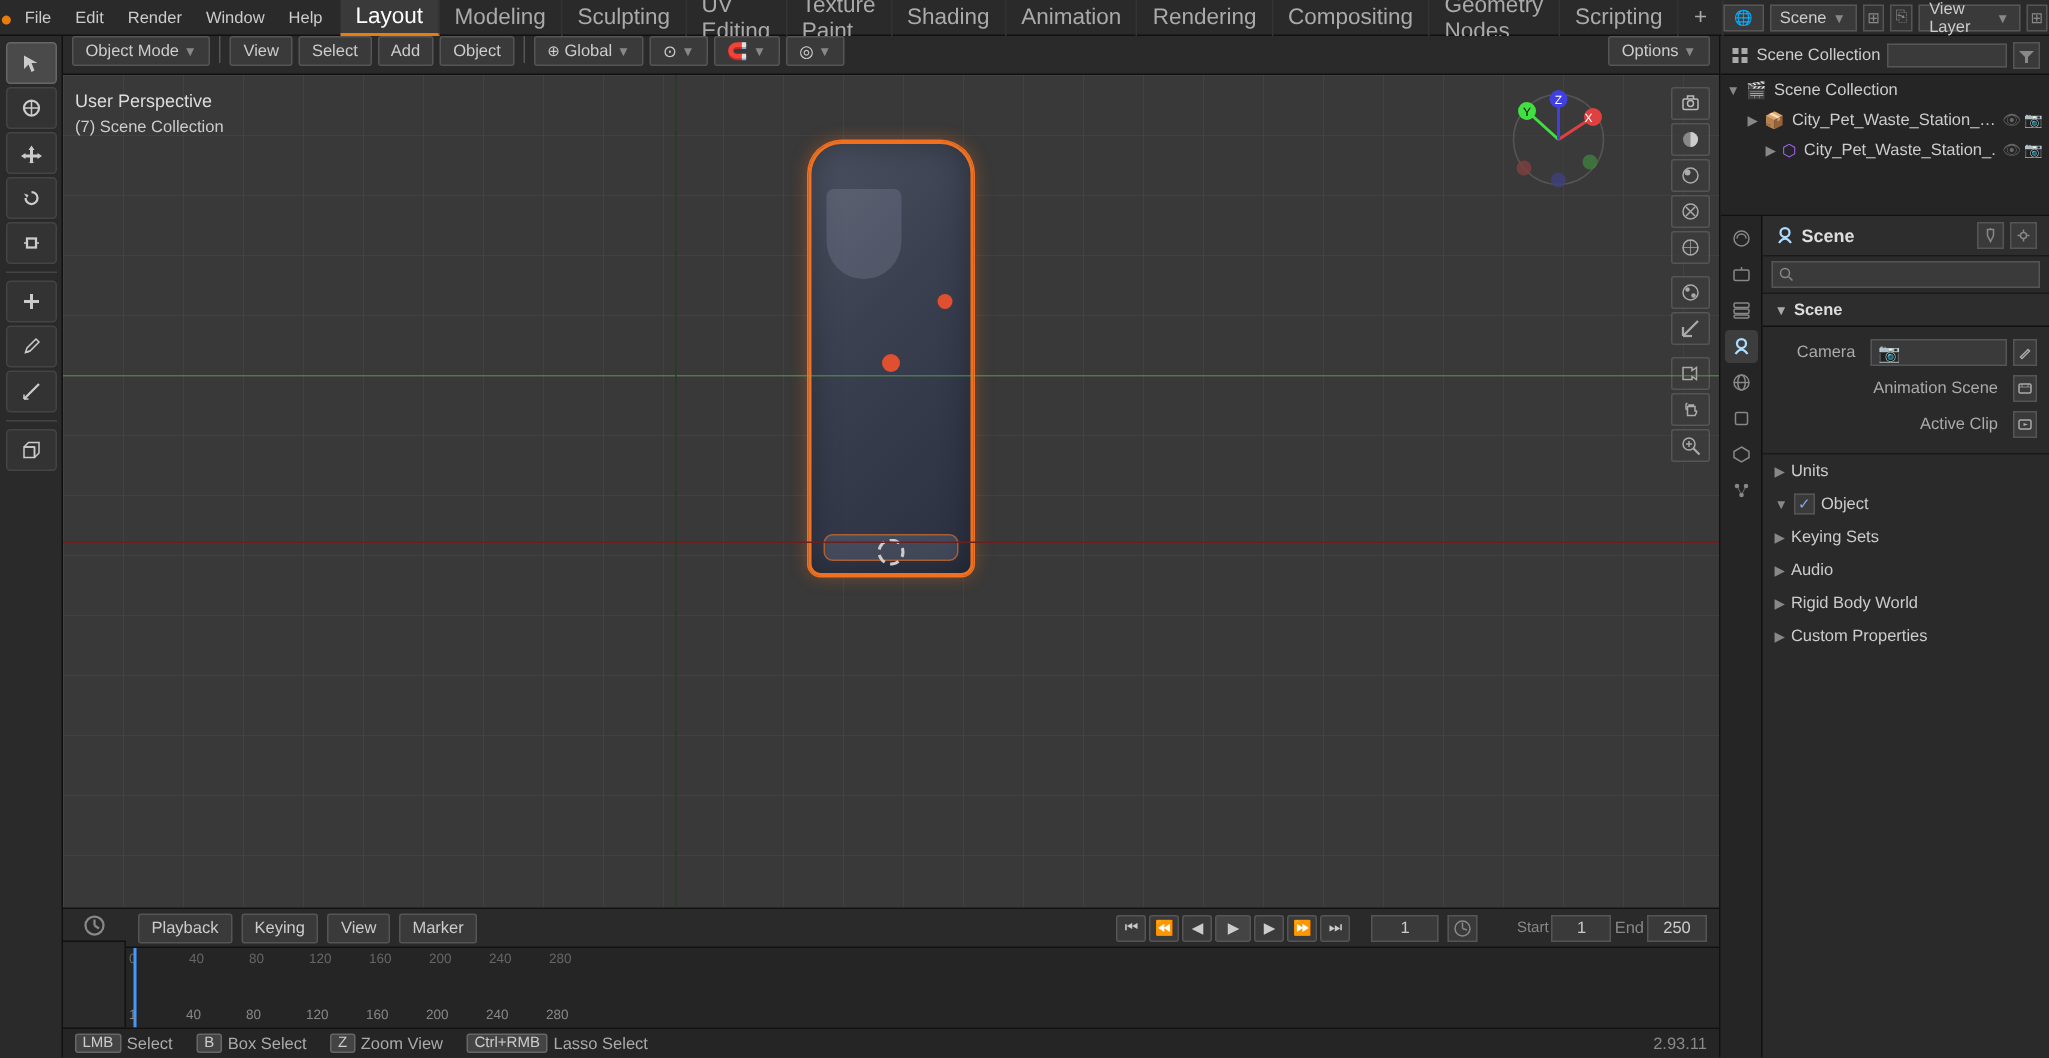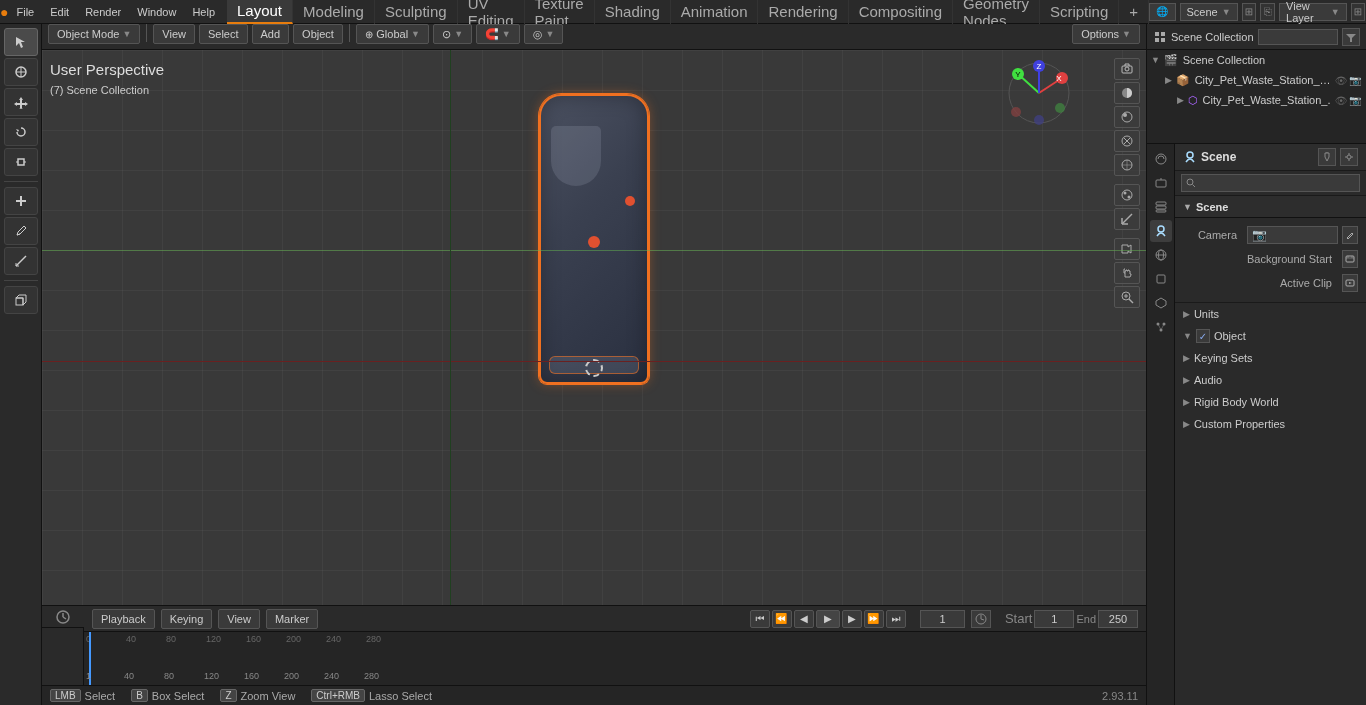--- a/index.html
+++ b/index.html
@@ -710,21 +710,21 @@
         <div class="object-body">
           <div class="object-detail1"></div>
           <div class="object-detail2"></div>
           <div class="object-detail3"></div>
           <div class="object-base"></div>
           <div class="pivot-circle"></div>
         </div>
       </div>
 
       <div class="viewport-info">
-        <div style="color:#ddd;font-size:15px;">User Perspective</div>
+        <div style="color:#ddd;font-size:12px;">User Perspective</div>
         <div style="color:#ccc;font-size:11px;">(7) Scene Collection</div>
       </div>
 
       <svg class="gizmo-svg" viewBox="0 0 70 70">
         <circle cx="35" cy="35" r="30" fill="rgba(60,60,60,0.5)" stroke="#555" stroke-width="1"></circle>
 
         <line x1="35" y1="35" x2="58" y2="20" stroke="#e04040" stroke-width="2"></line>
         <circle cx="58" cy="20" r="6" fill="#e04040"></circle>
         <text x="55" y="23" font-size="8" fill="#fff" text-anchor="middle">X</text>
 
@@ -846,21 +846,21 @@
           <div class="tl-frame-display">1</div>
           <div style="width:20px;height:18px;background:#3a3a3a;border:1px solid #555;display:flex;align-items:center;justify-content:center;cursor:pointer;">
             <svg width="12" height="12" viewBox="0 0 12 12">
                 <circle cx="6" cy="6" r="5" stroke="#888" stroke-width="1" fill="none"></circle>
                 <line x1="6" y1="6" x2="6" y2="2" stroke="#888" stroke-width="1"></line>
                 <line x1="6" y1="6" x2="9" y2="7" stroke="#888" stroke-width="1"></line>
               </svg>
           </div>
 
           <div style="display:flex;align-items:center;gap:2px;margin-left:8px;">
-            <span style="color:#888;font-size:13px;">Start</span>
+            <span style="color:#888;font-size:10px;margin-left:12px;">Start</span>
             <div class="tl-frame-display" style="width:40px;">1</div>
             <span style="color:#888;font-size:11px;">End</span>
             <div class="tl-frame-display" style="width:40px;">250</div>
           </div>
         </div>
 
         <div class="tl-number-strip">
           <div class="tl-numbers">
             <div class="tl-num">0</div>
             <div class="tl-num">40</div>
@@ -1061,21 +1061,21 @@
               <span style="flex:1;font-size:11px;color:#ccc;"></span>
             </div>
             <div style="width:16px;height:18px;background:#3a3a3a;border:1px solid #555;display:flex;align-items:center;justify-content:center;cursor:pointer;">
               <svg width="10" height="10" viewBox="0 0 10 10">
                   <path d="M2,8 L4,6 L7,3 L8,4 L5,7 L3,9 Z" stroke="#aaa" stroke-width="1" fill="none"></path>
                 </svg>
             </div>
           </div>
 
           <div class="prop-row">
-            <span class="prop-label">Background Start</span>
+            <span class="prop-label">Animation Scene</span>
             <div style="display:flex;align-items:center;gap:2px;">
               <div style="width:16px;height:18px;background:#3a3a3a;border:1px solid #555;display:flex;align-items:center;justify-content:center;cursor:pointer;">
                 <svg width="10" height="10" viewBox="0 0 10 10">
                     <rect x="1" y="2" width="8" height="6" rx="1" stroke="#aaa" stroke-width="1" fill="none"></rect>
                     <path d="M1,4 L9,4 M3,2 L3,4 M7,2 L7,4" stroke="#aaa" stroke-width="0.5"></path>
                   </svg>
               </div>
             </div>
           </div>
 

